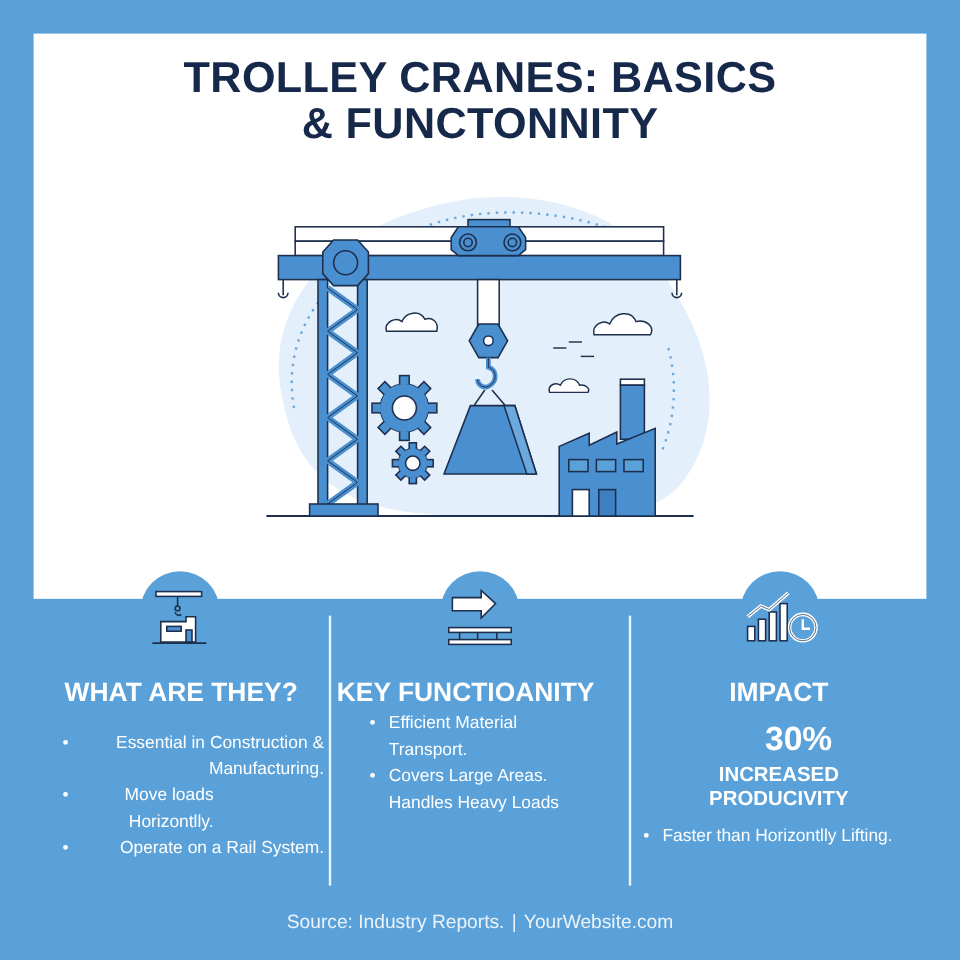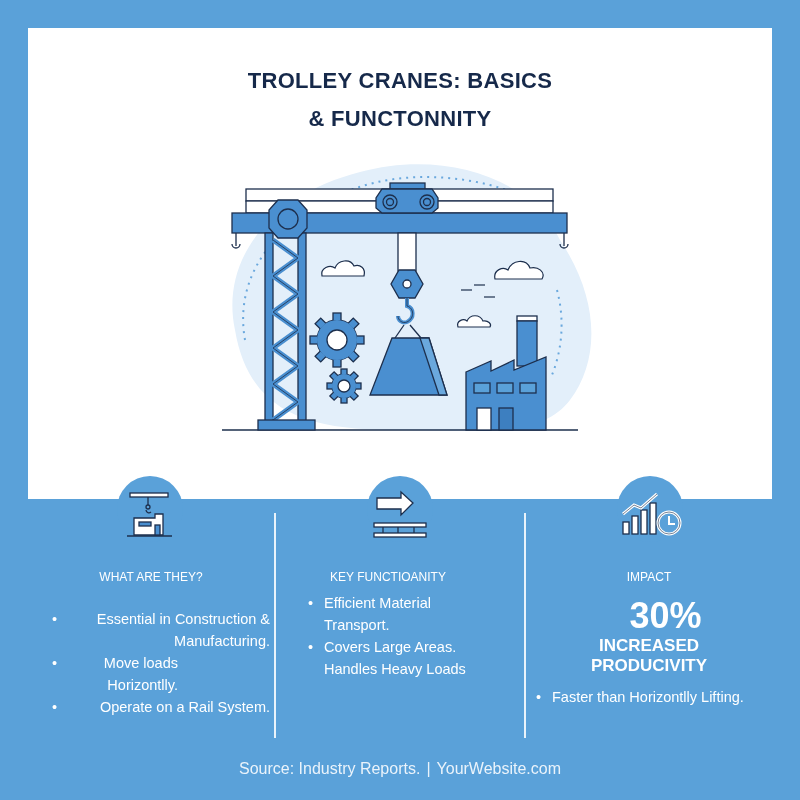--- a/index.html
+++ b/index.html
@@ -8,49 +8,48 @@
     background: #5aa1d9;
     font-family: "Liberation Sans", "DejaVu Sans", sans-serif;
     position: relative;
   }
   .card {
     position: absolute; left: 28px; top: 28px; width: 744px; height: 471px;
     background: #ffffff;
   }
   .title {
     position: absolute; left: 0; top: 46px; width: 800px; text-align: center;
-    color: #16294a; font-weight: bold; font-size: 22px; line-height: 38px;
+    color: #16294a; font-weight: bold; font-size: 36px; line-height: 38px;
     letter-spacing: 0.3px;
-    margin-top: 16px;
   }
   .illus { position: absolute; left: 0; top: 0; width: 800px; height: 800px; pointer-events: none; }
   .bump {
     position: absolute; width: 66px; height: 66px; border-radius: 50%;
     background: #5aa1d9; top: 476px;
   }
   .col {
     position: absolute; top: 560px; color: #ffffff; text-align: center;
   }
   .col h2 {
-    margin: 0; font-size: 12px; font-weight: normal; line-height: 22px;
+    margin: 0; font-size: 22px; font-weight: bold; line-height: 22px;
   }
   .col ul {
     list-style: none; margin: 0; padding: 0; text-align: left;
   }
   .col li {
     position: relative; padding-left: 18px; font-size: 14.5px; line-height: 22px;
     margin-bottom: 0px;
   }
   .col li::before {
     content: "\2022"; position: absolute; left: 2px; top: 0;
   }
   .divider {
     position: absolute; top: 513px; width: 2px; height: 225px; background: #e9f3fb;
   }
-  .big-stat { font-size: 36px; font-weight: bold; line-height: 40px; margin-top: 8px; padding-left: 33px; }
+  .big-stat { font-size: 28px; font-weight: bold; line-height: 40px; margin-top: 8px; padding-left: 33px; }
   .stat-label { font-size: 17px; font-weight: bold; line-height: 20px; }
   .footer {
     position: absolute; left: 0; top: 760px; width: 800px; text-align: center;
     color: #eaf3fb; font-size: 16px;
   }
   .footer .sep { margin: 0 6px; }
 </style>
 </head>
 <body>
 

